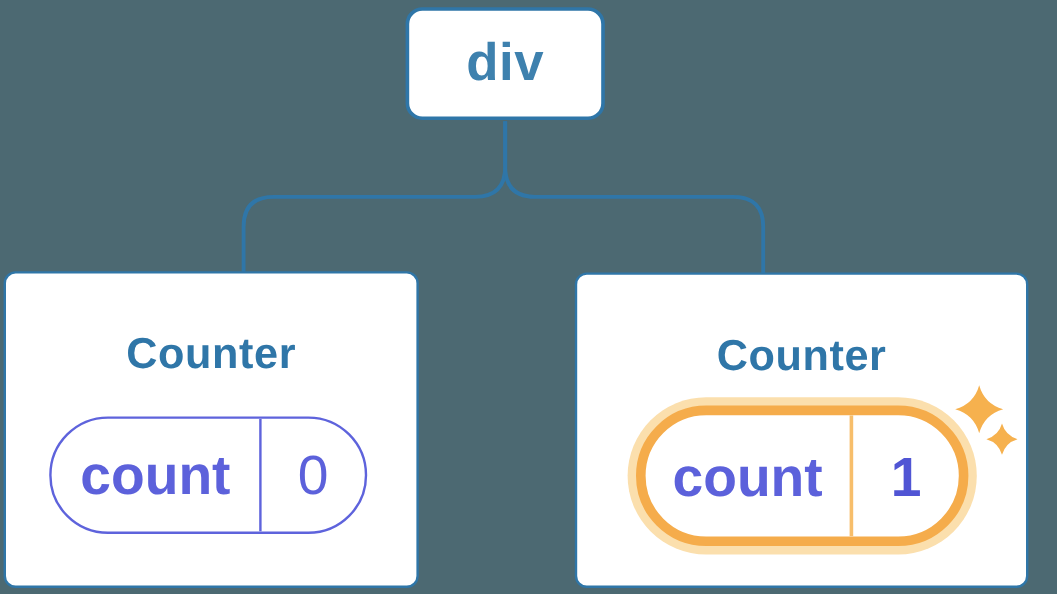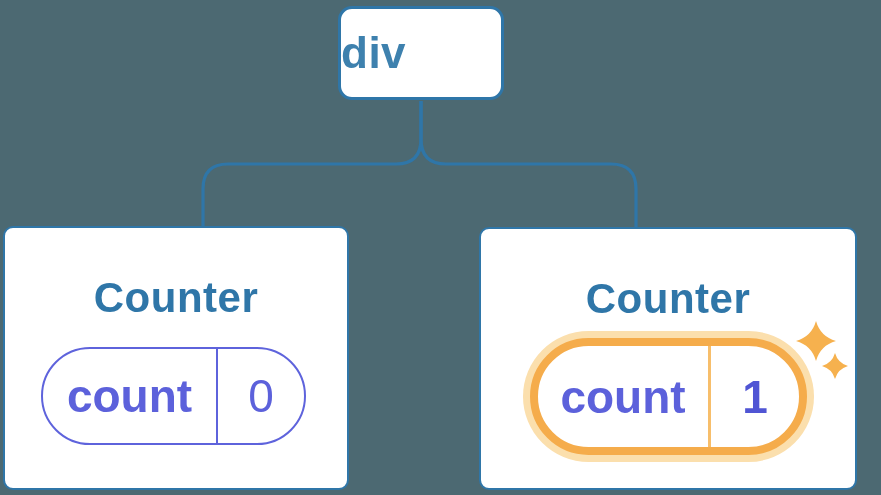--- a/index.html
+++ b/index.html
@@ -24,20 +24,21 @@
   .root-node {
     position: absolute;
     left: 338px; top: 6px;
     width: 166px; height: 94px;
     box-sizing: border-box;
     background: #FFFFFF;
     border: 3px solid #2F76A8;
     border-radius: 14px;
     display: flex;
     align-items: center;
+    justify-content: center;
   }
   .root-label {
     color: #3E81AE;
     font-size: 44px;
     font-weight: 600;
     letter-spacing: 0.5px;
   }
   .card {
     position: absolute;
     box-sizing: border-box;
@@ -46,21 +47,21 @@
     border-radius: 10px;
   }
   .card-left  { left: 3px;   top: 226px; width: 346px; height: 264px; }
   .card-right { left: 479px; top: 227px; width: 378px; height: 263px; }
   .card-title {
     position: absolute;
     left: 0; right: 0;
     top: 46px;
     text-align: center;
     color: #2F76A8;
-    font-size: 42px;
+    font-size: 36px;
     font-weight: 600;
     letter-spacing: 0.5px;
   }
   .pill {
     position: absolute;
     box-sizing: border-box;
     background: #FFFFFF;
     display: flex;
     align-items: stretch;
     overflow: hidden;

